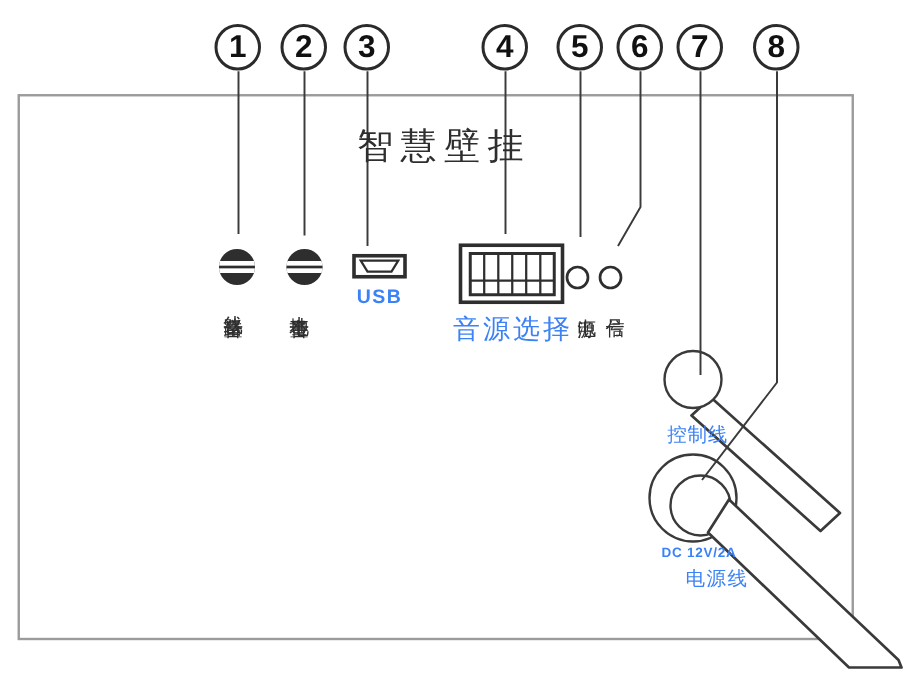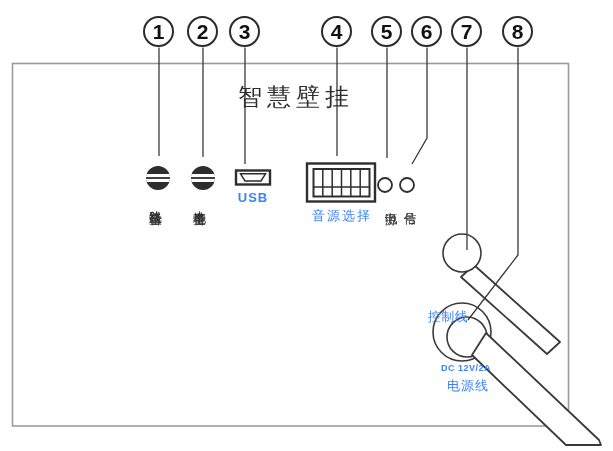--- a/index.html
+++ b/index.html
@@ -22,21 +22,21 @@
   .hlabel{
     position:absolute;transform:translateX(-50%);white-space:nowrap;
     color:#3b82f6;z-index:2;
   }
   .vlabel{
     position:absolute;writing-mode:vertical-rl;text-orientation:upright;
     letter-spacing:1px;color:#2e2e2e;z-index:2;white-space:nowrap;
   }
   .f13{font-size:13px;}
   .usb-label{font-weight:bold;font-size:13px;letter-spacing:1px;}
-  .src-label{font-size:13px;letter-spacing:2px;}
+  .src-label{font-size:18px;letter-spacing:2px;}
   .spec-label{font-size:9px;font-weight:bold;letter-spacing:0.5px;}
 </style>
 </head>
 <body>
 
 <div class="stage">
 
   <svg width="613" height="451" viewBox="0 0 613 451">
     <defs>
       <clipPath id="screwClip1">
@@ -141,19 +141,19 @@
   <div class="vlabel f13" style="left:146px;top:200px;">线路音量</div>
   <div class="vlabel f13" style="left:190px;top:200px;">本地音量</div>
 
   <div class="hlabel usb-label" style="left:253px;top:190px;">USB</div>
 
   <div class="hlabel src-label" style="left:342px;top:207px;">音源选择</div>
 
   <div class="vlabel" style="left:382px;top:202px;font-size:12.5px;">电源</div>
   <div class="vlabel" style="left:401px;top:202px;font-size:12.5px;">信号</div>
 
-  <div class="hlabel f13" style="left:448px;top:281px;letter-spacing:0.5px;margin-top:27px;">控制线</div>
+  <div class="hlabel f13" style="left:465px;top:281px;letter-spacing:0.5px;">控制线</div>
 
   <div class="hlabel spec-label" style="left:466px;top:363px;">DC 12V/2A</div>
 
-  <div class="hlabel f13" style="left:468px;top:377px;letter-spacing:1px;">电源线</div>
+  <div class="hlabel f13" style="left:478px;top:377px;letter-spacing:1px;">电源线</div>
 
 </div>
 
 </body></html>

